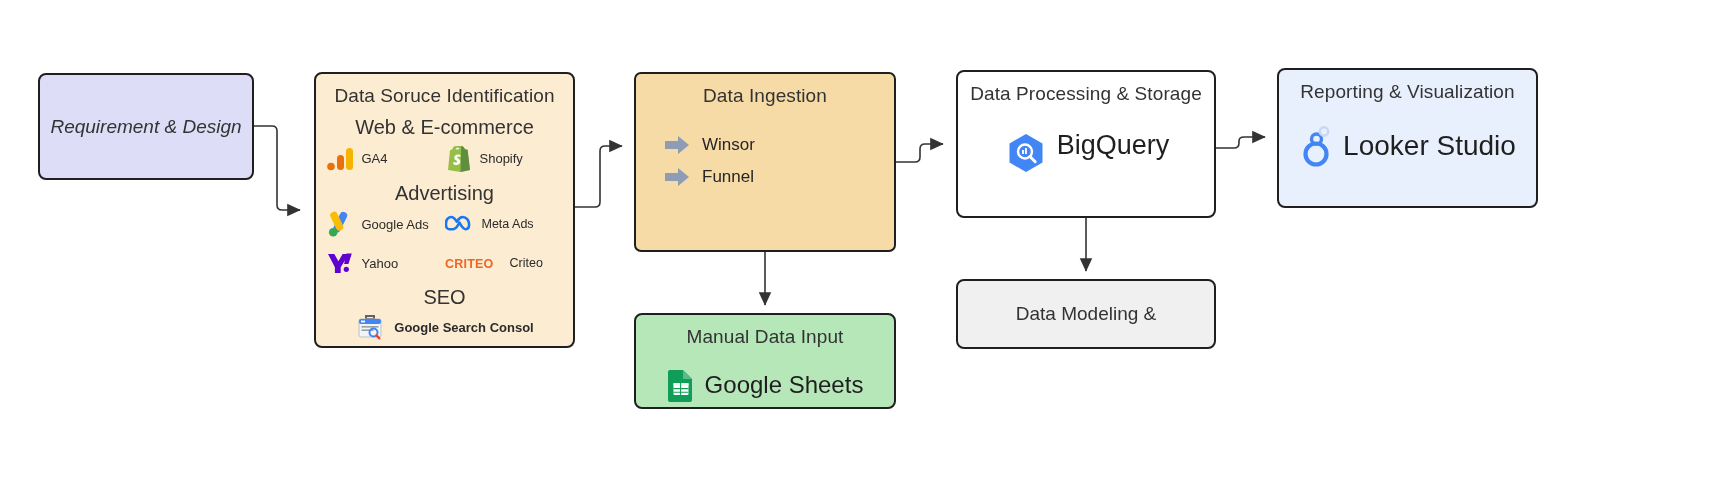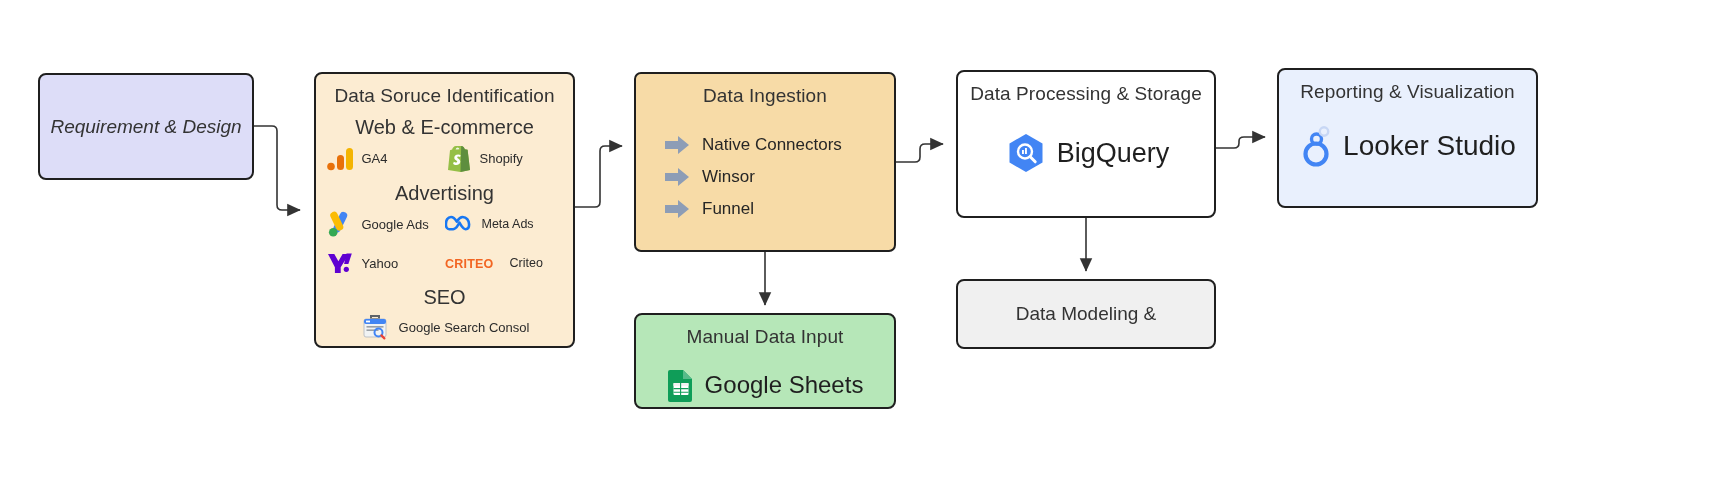--- a/index.html
+++ b/index.html
@@ -112,21 +112,21 @@
   .big-brand { font-size: 24px; color: #1f1f1f; }
 
   
   #data-processing {
     left: 956px; top: 70px; width: 260px; height: 148px;
     background: #ffffff;
     padding-top: 11px;
   }
   .bq-row {
     display: flex;
-    align-items: center;
+    align-items: flex-start;
     justify-content: center;
     gap: 8px;
     margin-top: 25px;
   }
 
   
   #data-modeling {
     left: 956px; top: 279px; width: 260px; height: 70px;
     background: #f0f0f0;
     display: flex; align-items: center; justify-content: center;
@@ -242,47 +242,41 @@
       </div>
       <div class="src-cell right">
         <svg class="ico" width="58" height="16" viewBox="0 0 58 16">
           <text x="0" y="12.5" font-family="'Liberation Sans', sans-serif" font-size="12.5" font-weight="bold" fill="#f26522" letter-spacing="0.2">CRITEO</text>
         </svg>
         <span class="src-label sm">Criteo</span>
       </div>
     </div>
 
     <div class="section-head">SEO</div>
-    <div class="src-row" style="justify-content:center; gap:8px; margin-top:2px;">
+    <div class="src-row" style="justify-content:center; gap:8px; margin-top:2px;font-weight:bold;">
       <div class="src-cell" style="width:auto; gap:9px;">
 
         <svg class="ico" width="30" height="30" viewBox="0 0 30 30">
           <path d="M11 4h8v3h-8z" fill="none" stroke="#5f6368" stroke-width="2"></path>
           <rect x="4" y="7" width="22" height="18" rx="2" fill="#f1f3f4" stroke="#bdc1c6" stroke-width="1"></rect>
           <rect x="4" y="7" width="22" height="5" rx="2" fill="#4285f4"></rect>
           <rect x="6" y="8.6" width="4" height="1.8" fill="#ffffff"></rect>
           <rect x="6.5" y="14" width="17" height="1.6" fill="#9aa0a6"></rect>
           <rect x="6.5" y="17.4" width="12" height="1.6" fill="#9aa0a6"></rect>
           <circle cx="18.5" cy="20.5" r="4" fill="none" stroke="#4285f4" stroke-width="2"></circle>
           <path d="M21.4 23.4l3 3" stroke="#ea4335" stroke-width="2.2" stroke-linecap="round"></path>
         </svg>
         <span class="src-label">Google Search Consol</span>
       </div>
     </div>
   </div>
 
   <div class="node" id="data-ingestion">
     <div class="node-title">Data Ingestion</div>
     <div class="ing-list">
-      <div class="ing-item">
-        <svg class="ico" width="26" height="20" viewBox="0 0 26 20">
-          <path d="M1 6h13V1l11 9-11 9v-5H1z" fill="#8d9db6"></path>
-        </svg>
-        <span class="ing-label">Native Connectors</span>
-      </div>
       <div class="ing-item">
         <svg class="ico" width="26" height="20" viewBox="0 0 26 20">
           <path d="M1 6h13V1l11 9-11 9v-5H1z" fill="#8d9db6"></path>
         </svg>
         <span class="ing-label">Winsor</span>
       </div>
       <div class="ing-item">
         <svg class="ico" width="26" height="20" viewBox="0 0 26 20">
           <path d="M1 6h13V1l11 9-11 9v-5H1z" fill="#8d9db6"></path>
         </svg>

